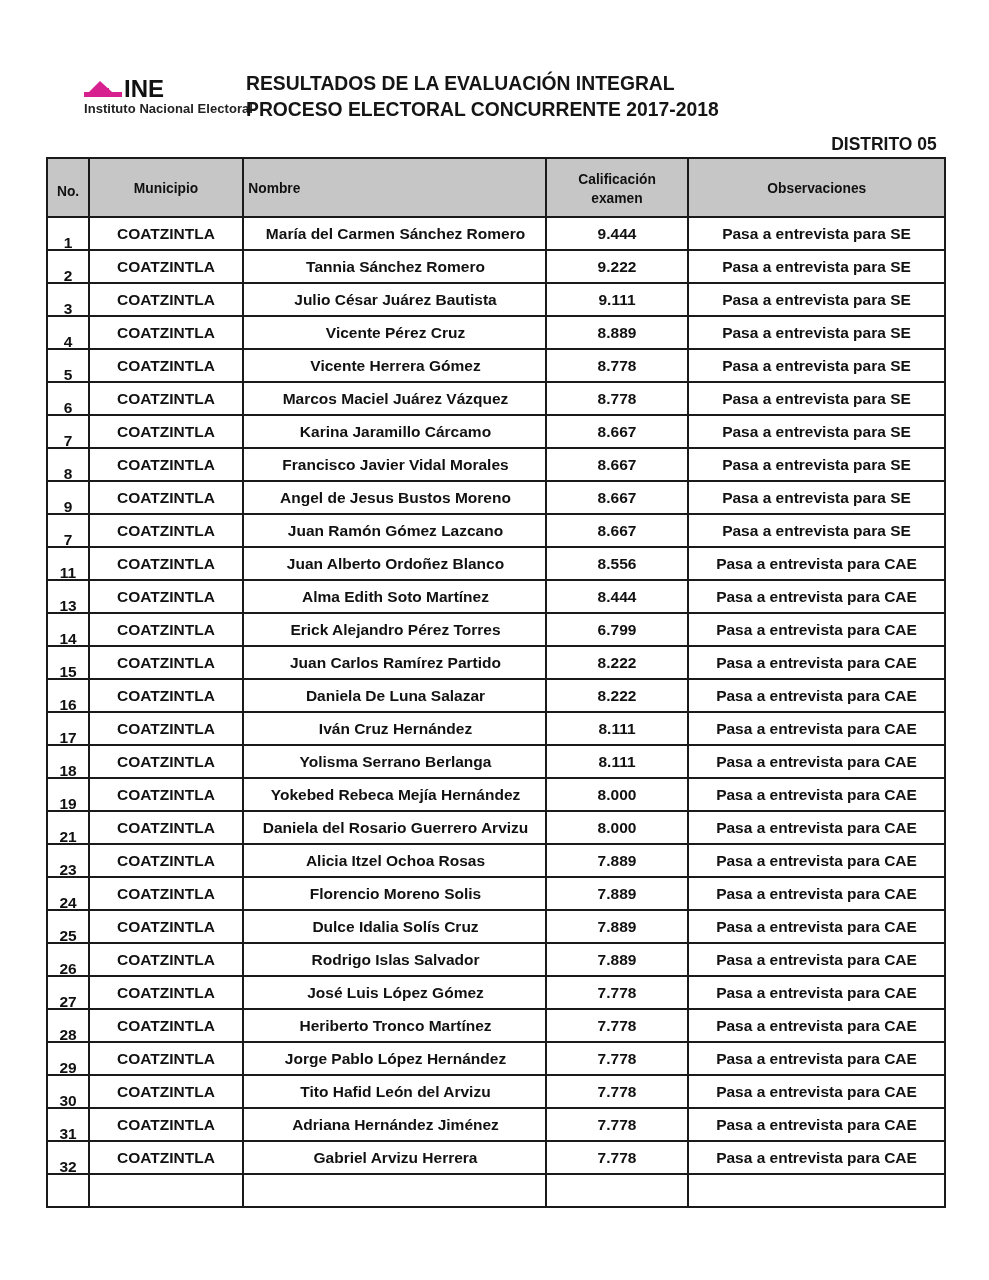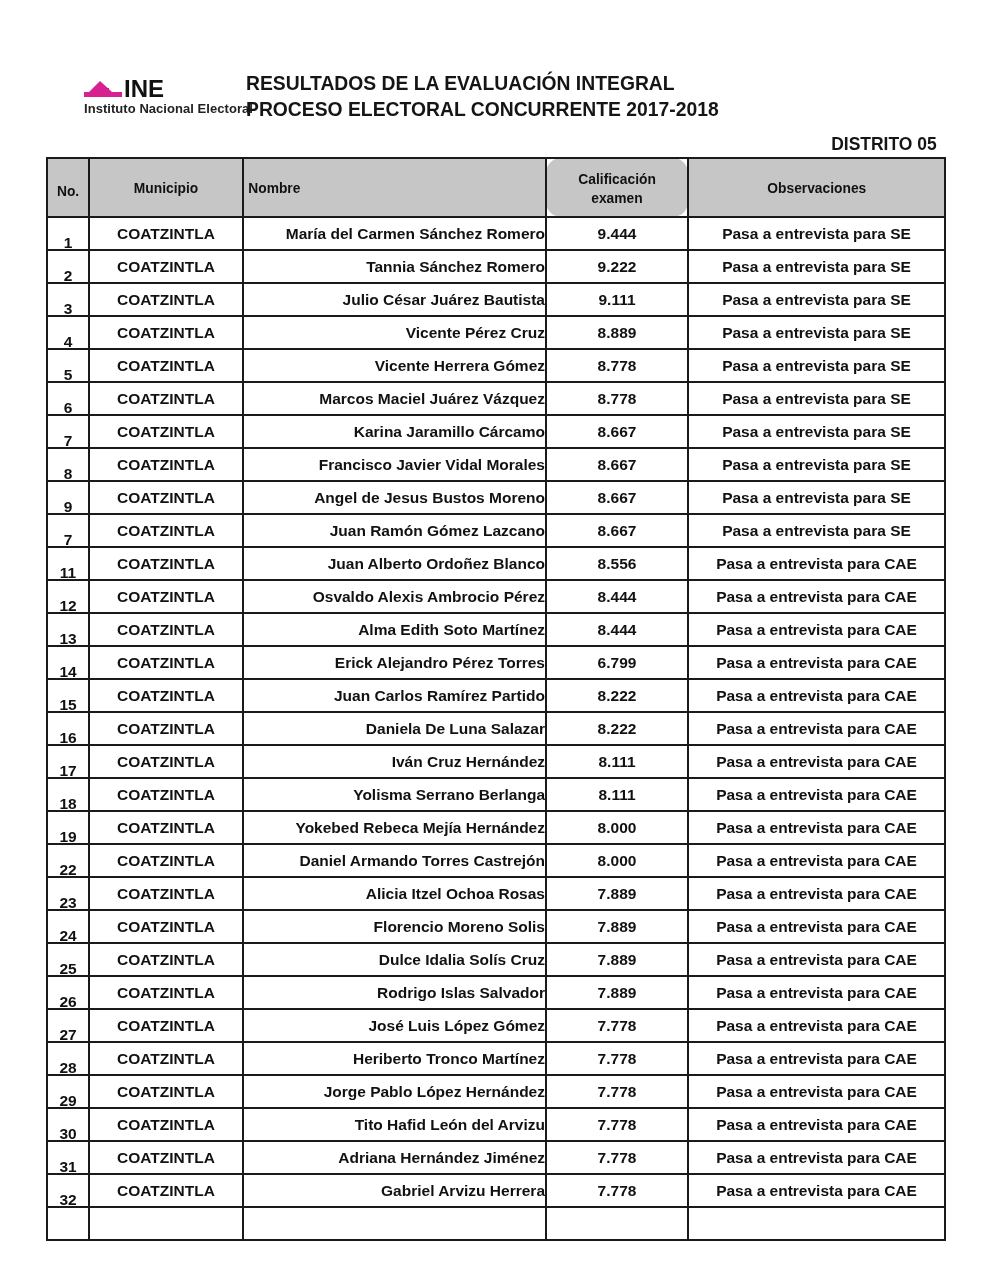--- a/index.html
+++ b/index.html
@@ -27,22 +27,22 @@
   }
   table.results th, table.results td {
     border: 2px solid #1a1a1a; padding: 0; font-weight: bold;
   }
   table.results th {
     background: #c6c6c6; height: 52px; font-size: 15px; line-height: 19px;
   }
   table.results td { height: 26px; font-size: 15.5px; }
   .c-no { width: 40px; text-align: center; padding-top: 5px !important; vertical-align: bottom; }
   .c-mun { width: 152px; text-align: center; }
-  .c-name { width: 299px; text-align: right; padding-left: 2px !important; }
-  .c-cal { width: 140px; text-align: center; border-radius: 15px; }
+  .c-name { width: 299px; text-align: center; padding-left: 2px !important; }
+  .c-cal { width: 140px; text-align: center; }
   .c-obs { width: 255px; text-align: center; }
   th .hx { display: inline-block; transform: scaleX(0.92); }
   td .tx { display: inline-block; white-space: nowrap; }
   td.c-no .tx { position: relative; top: 3px; }
 </style>
 </head>
 <body>
 
 <div class="logo">
   <svg width="130" height="26" viewBox="0 0 130 26">
@@ -156,27 +156,20 @@
   </tr>
 
   <tr>
     <td class="c-no"><span class="tx">11</span></td>
     <td class="c-mun"><span class="tx">COATZINTLA</span></td>
     <td class="c-name"><span class="tx">Juan Alberto  Ordoñez Blanco</span></td>
     <td class="c-cal"><span class="tx">8.556</span></td>
     <td class="c-obs"><span class="tx">Pasa a entrevista para CAE</span></td>
   </tr>
 
-  <tr>
-    <td class="c-no"><span class="tx">12</span></td>
-    <td class="c-mun"><span class="tx">COATZINTLA</span></td>
-    <td class="c-name"><span class="tx">Osvaldo Alexis  Ambrocio Pérez</span></td>
-    <td class="c-cal"><span class="tx">8.444</span></td>
-    <td class="c-obs"><span class="tx">Pasa a entrevista para CAE</span></td>
-  </tr>
 
   <tr>
     <td class="c-no"><span class="tx">13</span></td>
     <td class="c-mun"><span class="tx">COATZINTLA</span></td>
     <td class="c-name"><span class="tx">Alma Edith  Soto Martínez</span></td>
     <td class="c-cal"><span class="tx">8.444</span></td>
     <td class="c-obs"><span class="tx">Pasa a entrevista para CAE</span></td>
   </tr>
 
   <tr>
@@ -221,28 +214,28 @@
 
   <tr>
     <td class="c-no"><span class="tx">19</span></td>
     <td class="c-mun"><span class="tx">COATZINTLA</span></td>
     <td class="c-name"><span class="tx">Yokebed Rebeca  Mejía Hernández</span></td>
     <td class="c-cal"><span class="tx">8.000</span></td>
     <td class="c-obs"><span class="tx">Pasa a entrevista para CAE</span></td>
   </tr>
 
 
-
-  <tr>
-    <td class="c-no"><span class="tx">22</span></td>
-    <td class="c-mun"><span class="tx">COATZINTLA</span></td>
-    <td class="c-name"><span class="tx">Daniel Armando  Torres Castrejón</span></td>
+  <tr>
+    <td class="c-no"><span class="tx">21</span></td>
+    <td class="c-mun"><span class="tx">COATZINTLA</span></td>
+    <td class="c-name"><span class="tx">Daniela del Rosario  Guerrero Arvizu</span></td>
     <td class="c-cal"><span class="tx">8.000</span></td>
     <td class="c-obs"><span class="tx">Pasa a entrevista para CAE</span></td>
   </tr>
+
 
   <tr>
     <td class="c-no"><span class="tx">23</span></td>
     <td class="c-mun"><span class="tx">COATZINTLA</span></td>
     <td class="c-name"><span class="tx">Alicia Itzel  Ochoa Rosas</span></td>
     <td class="c-cal"><span class="tx">7.889</span></td>
     <td class="c-obs"><span class="tx">Pasa a entrevista para CAE</span></td>
   </tr>
 
   <tr>

